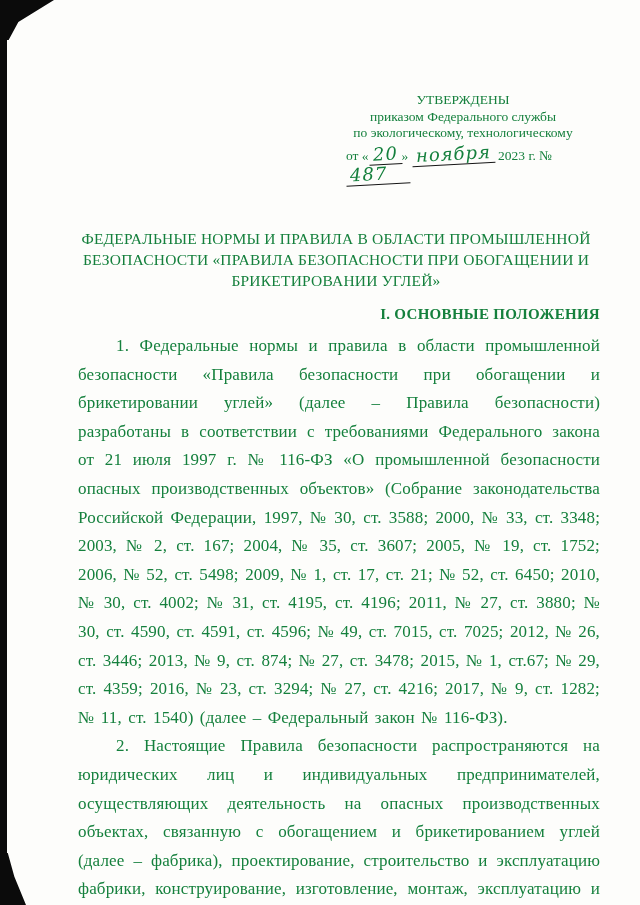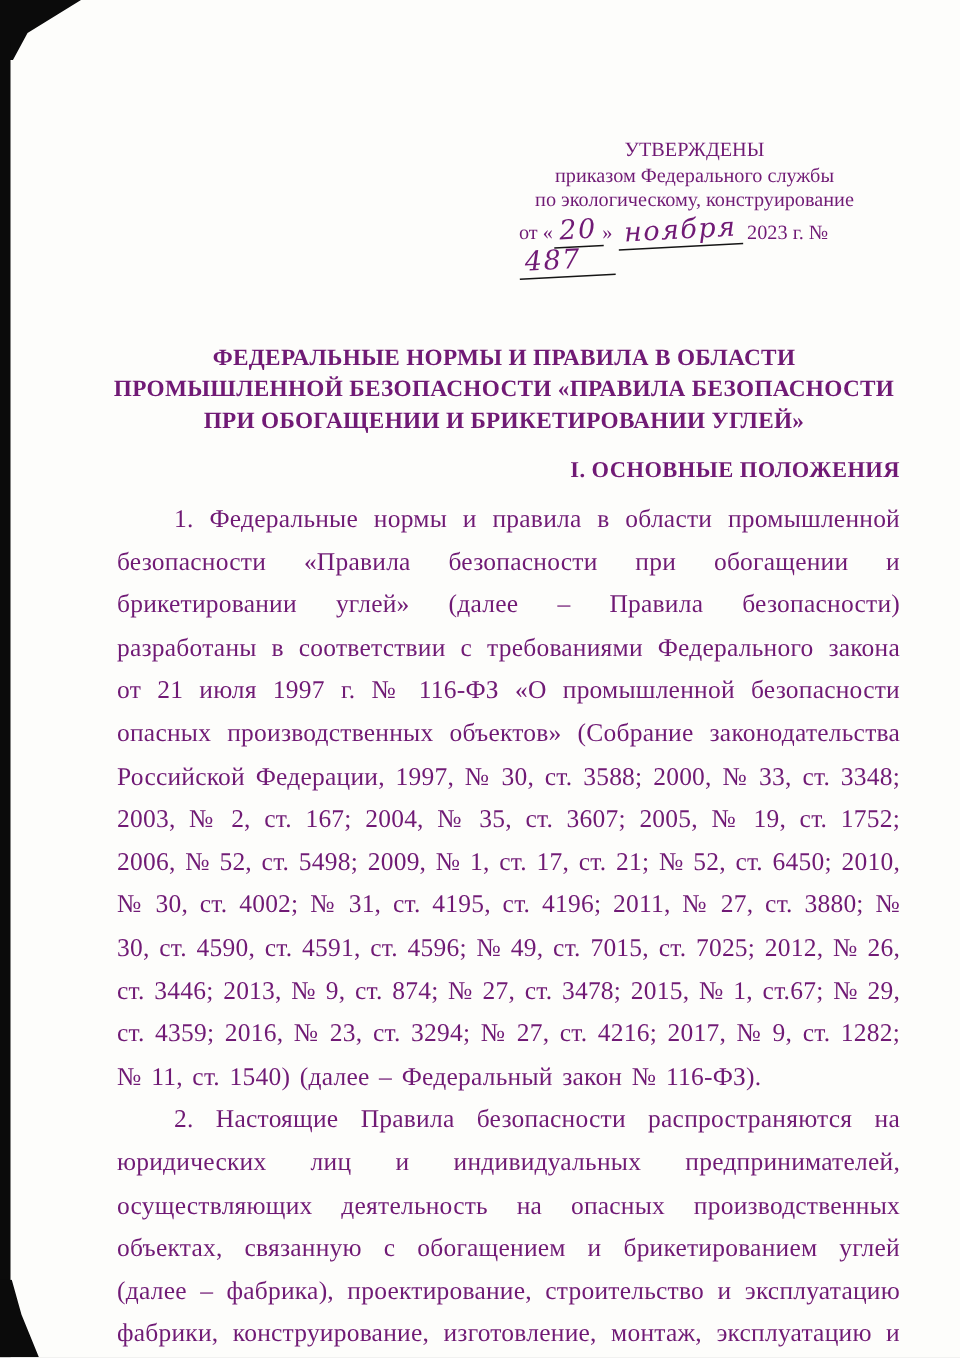--- a/index.html
+++ b/index.html
@@ -4,21 +4,21 @@
 <style>
   html, body { margin: 0; padding: 0; background: #e8e8e8; }
   .page {
     position: relative;
     width: 640px;
     height: 905px;
     margin: 0 auto;
     background: #fdfdfb;
     overflow: hidden;
     font-family: "Liberation Serif", serif;
-    color: #701a75;
+    color: #15803d;
   }
 
   
   .scan-corner-tl {
     position: absolute; top: 0; left: 0;
     width: 54px; height: 40px;
     background: #0b0b0b;
     clip-path: polygon(0 0, 100% 0, 34% 55%, 16% 100%, 0 100%);
   }
   .scan-edge-left {
@@ -61,21 +61,21 @@
     padding: 0 4px 1px 4px;
   }
   .handwriting.number { min-width: 56px; }
 
   
   .doc-title {
     position: absolute;
     top: 228px; left: 72px; right: 40px;
     margin: 0;
     text-align: center;
-    font-weight: bold;
+    font-weight: normal;
     font-size: 15.5px;
     line-height: 21px;
     letter-spacing: 0.2px;
   }
   .section-heading {
     position: absolute;
     top: 306px; left: 72px; right: 40px;
     margin: 0;
     text-align: right;
     font-weight: bold;
@@ -103,21 +103,21 @@
 
 <div class="page">
 
   <div class="scan-corner-tl"></div>
   <div class="scan-edge-left"></div>
   <div class="scan-corner-bl"></div>
 
   <div class="approval">
     <div>УТВЕРЖДЕНЫ</div>
     <div>приказом Федерального службы</div>
-    <div>по экологическому, конструирование</div>
+    <div>по экологическому, технологическому</div>
     <div class="approval-date"><span>от «</span><span class="handwriting">20</span><span>» </span><span class="handwriting">ноября</span><span> 2023 г. № </span><span class="handwriting number">487</span></div>
   </div>
 
   <h1 class="doc-title">ФЕДЕРАЛЬНЫЕ НОРМЫ И ПРАВИЛА В ОБЛАСТИ ПРОМЫШЛЕННОЙ БЕЗОПАСНОСТИ «ПРАВИЛА БЕЗОПАСНОСТИ ПРИ ОБОГАЩЕНИИ И БРИКЕТИРОВАНИИ УГЛЕЙ»</h1>
 
   <h2 class="section-heading">I. ОСНОВНЫЕ ПОЛОЖЕНИЯ</h2>
 
   <div class="body-text">
     <p>1. Федеральные нормы и правила в области промышленной безопасности «Правила безопасности при обогащении и брикетировании углей» (далее – Правила безопасности) разработаны в соответствии с требованиями Федерального закона от 21 июля 1997 г. № 116-ФЗ «О промышленной безопасности опасных производственных объектов» (Собрание законодательства Российской Федерации, 1997, № 30, ст. 3588; 2000, № 33, ст. 3348; 2003, № 2, ст. 167; 2004, № 35, ст. 3607; 2005, № 19, ст. 1752; 2006, № 52, ст. 5498; 2009, № 1, ст. 17, ст. 21; № 52, ст. 6450; 2010, № 30, ст. 4002; № 31, ст. 4195, ст. 4196; 2011, № 27, ст. 3880; № 30, ст. 4590, ст. 4591, ст. 4596; № 49, ст. 7015, ст. 7025; 2012, № 26, ст. 3446; 2013, № 9, ст. 874; № 27, ст. 3478; 2015, № 1, ст.67; № 29, ст. 4359; 2016, № 23, ст. 3294; № 27, ст. 4216; 2017, № 9, ст. 1282; № 11, ст. 1540) (далее – Федеральный закон № 116-ФЗ).</p>
     <p>2. Настоящие Правила безопасности распространяются на юридических лиц и индивидуальных предпринимателей, осуществляющих деятельность на опасных производственных объектах, связанную с обогащением и брикетированием углей (далее – фабрика), проектирование, строительство и эксплуатацию фабрики, конструирование, изготовление, монтаж, эксплуатацию и ремонт технических устройств, профессиональные аварийно-спасательные</p>

